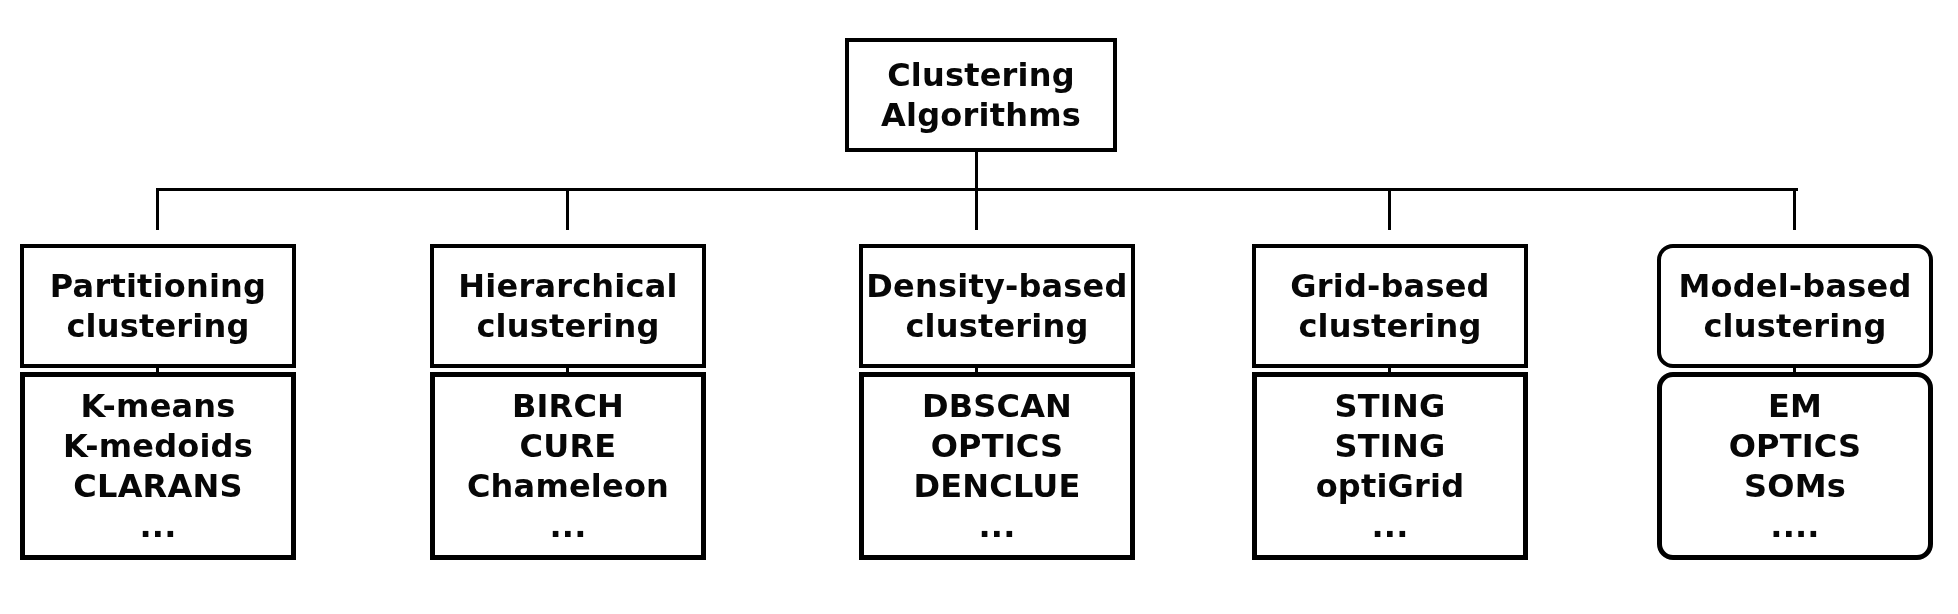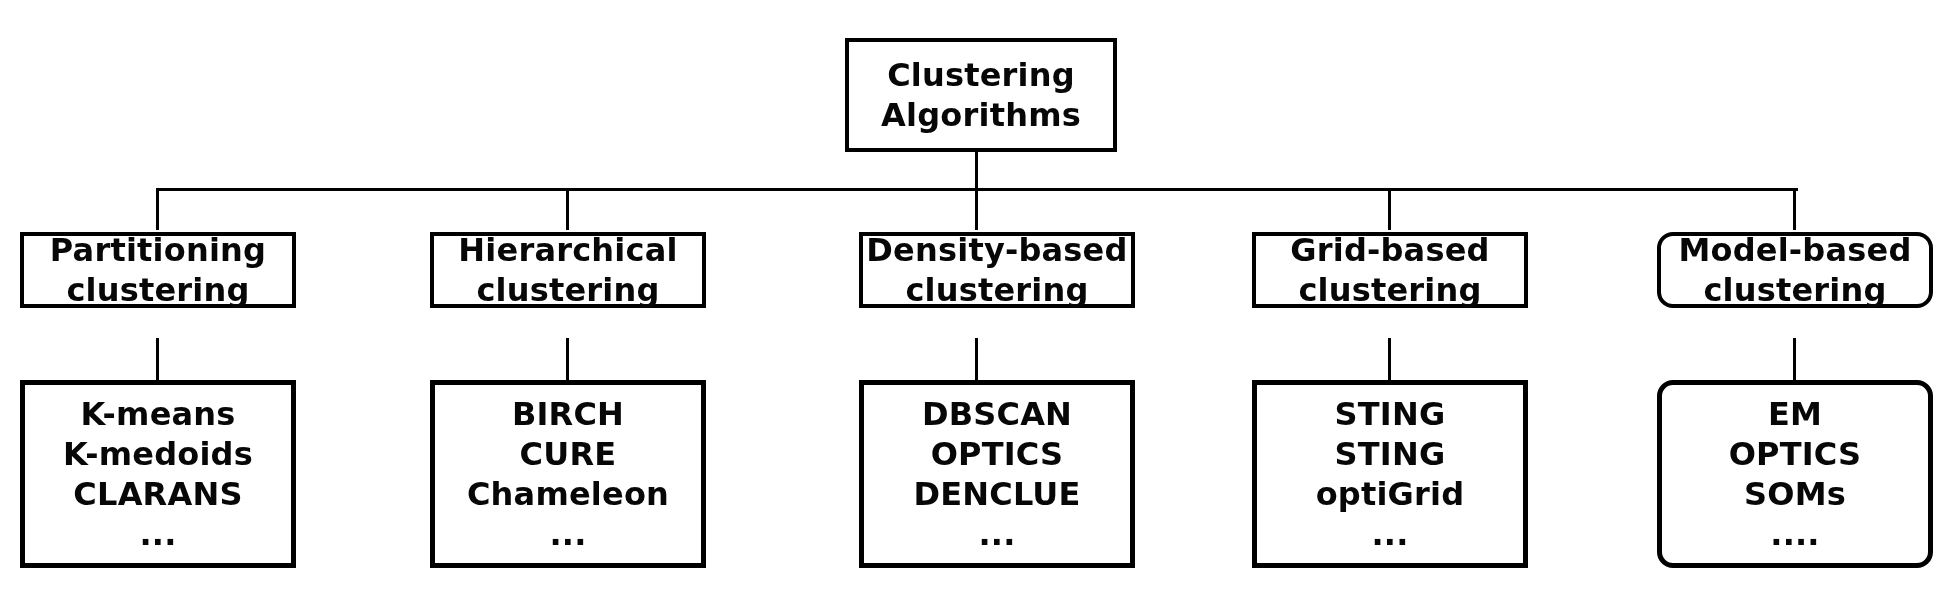--- a/index.html
+++ b/index.html
@@ -22,22 +22,22 @@
     flex-direction: column;
     align-items: center;
     justify-content: center;
     text-align: center;
     font-size: 32px;
     line-height: 40px;
     letter-spacing: 0.2px;
   }
   .node span { display: block; white-space: nowrap; text-align: center; }
   .root { left: 845px; top: 38px; width: 272px; height: 114px; }
-  .cat  { top: 232px; width: 276px; height: 76px; }
-  .alg  { top: 380px; width: 276px; height: 188px; border-width: 5px; }
+  .cat  { top: 244px; width: 276px; height: 124px; }
+  .alg  { top: 372px; width: 276px; height: 188px; border-width: 5px; }
   .x0 { left: 20px; }
   .x1 { left: 430px; }
   .x2 { left: 839px; margin-left: 20px; }
   .x3 { left: 1252px; }
   .x4 { left: 1657px; border-radius: 16px; }
   .hline, .vline { position: absolute; background: #000000; }
   .vline { width: 3px; }
   .hline { height: 3px; }
   .stem  { left: 975px;  top: 152px; height: 36px; }
   .trunk { left: 156px;  top: 188px; width: 1642px; }

